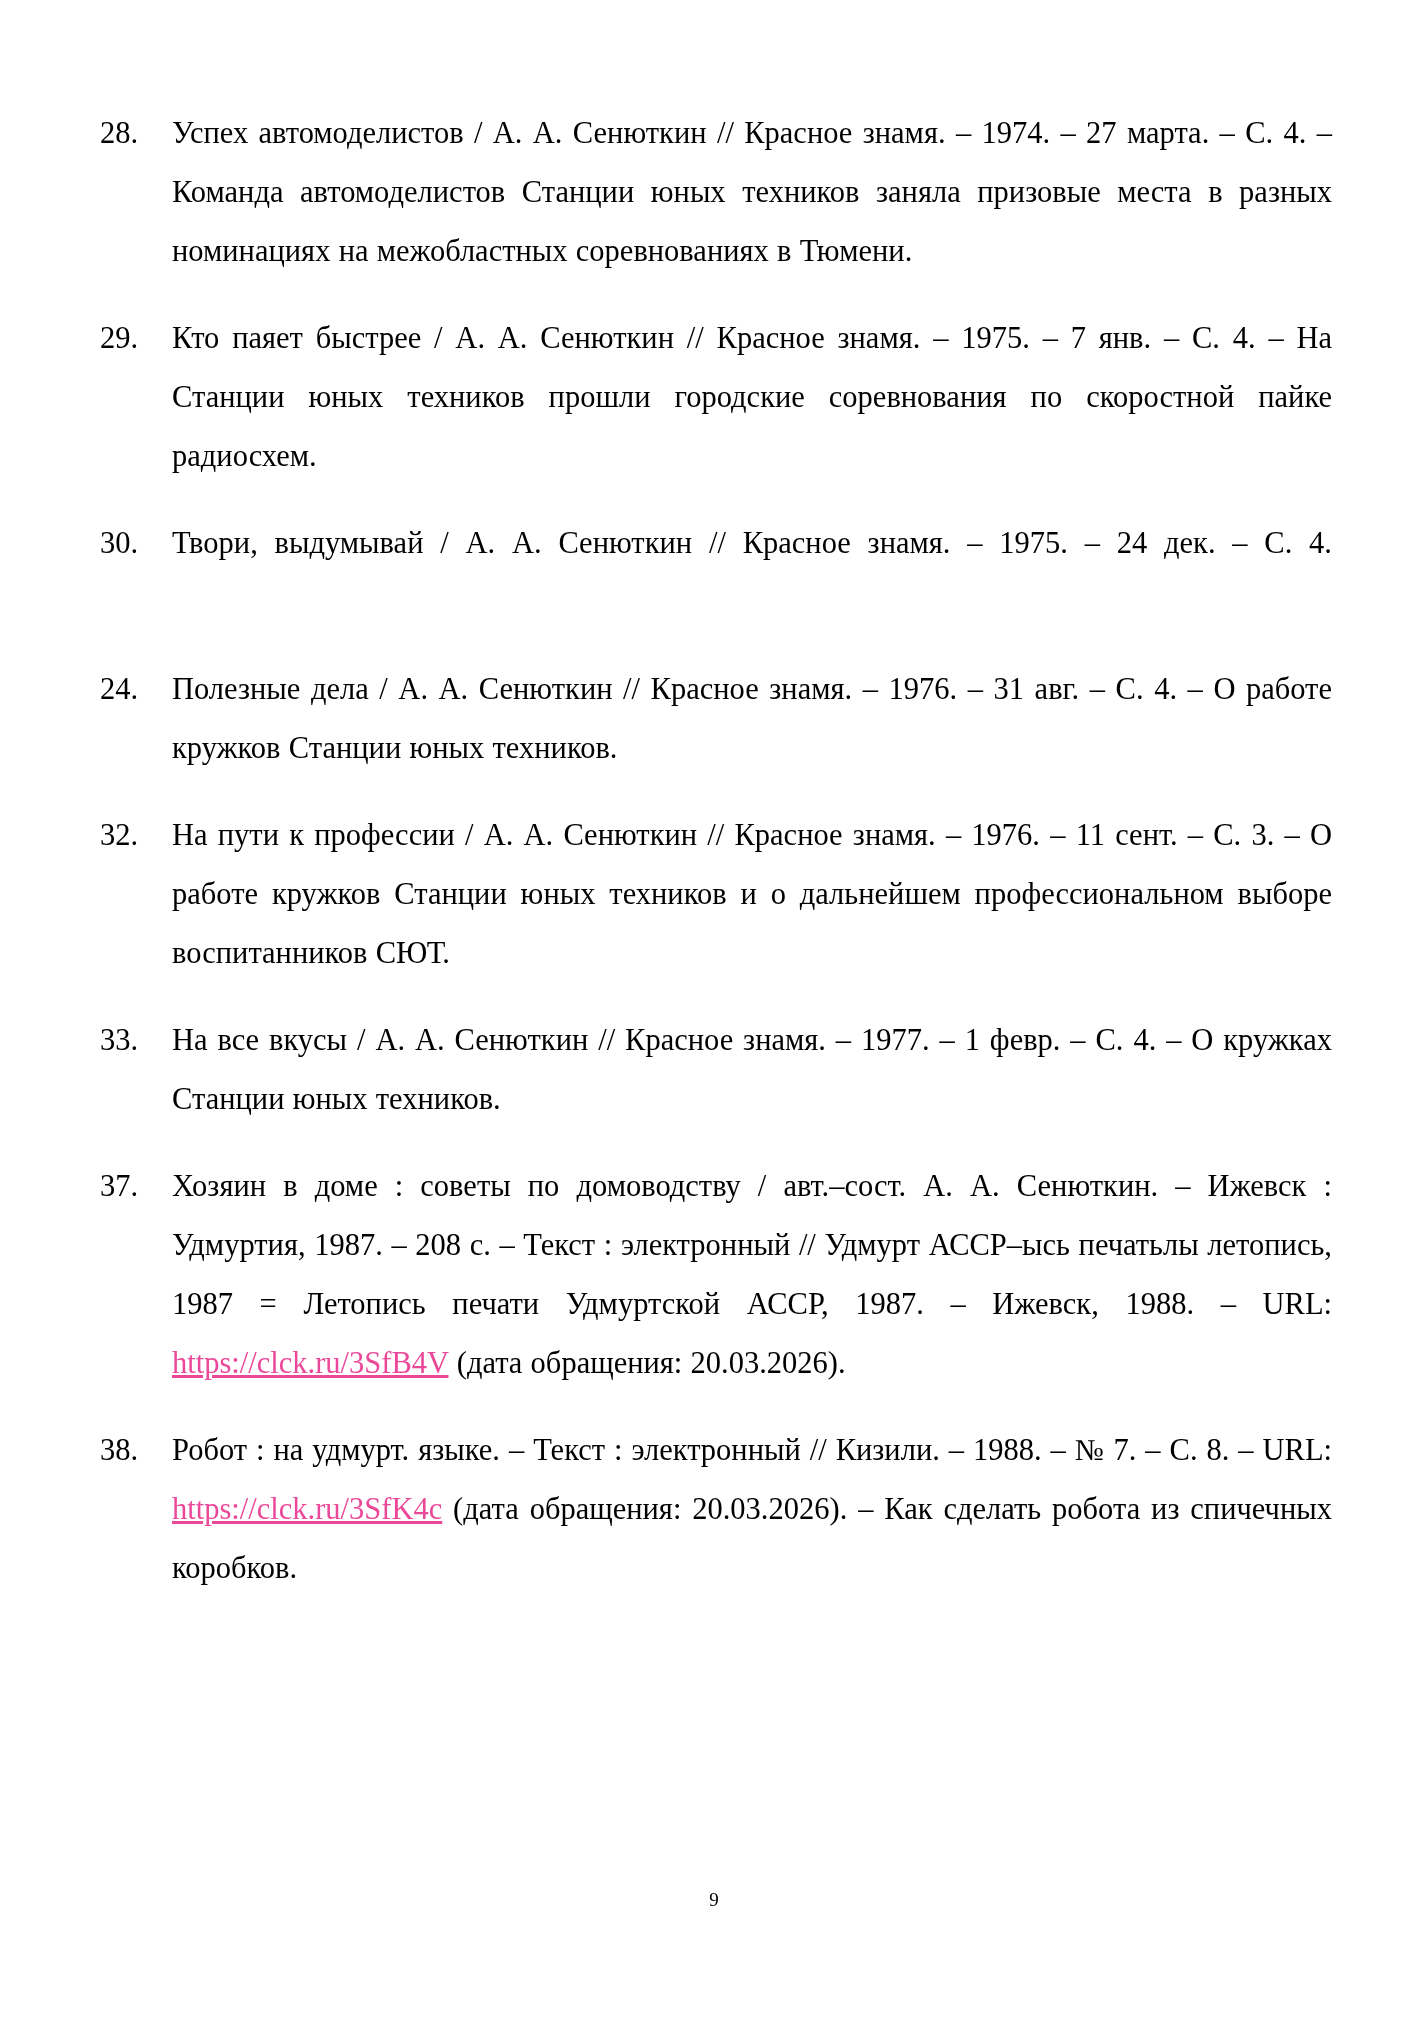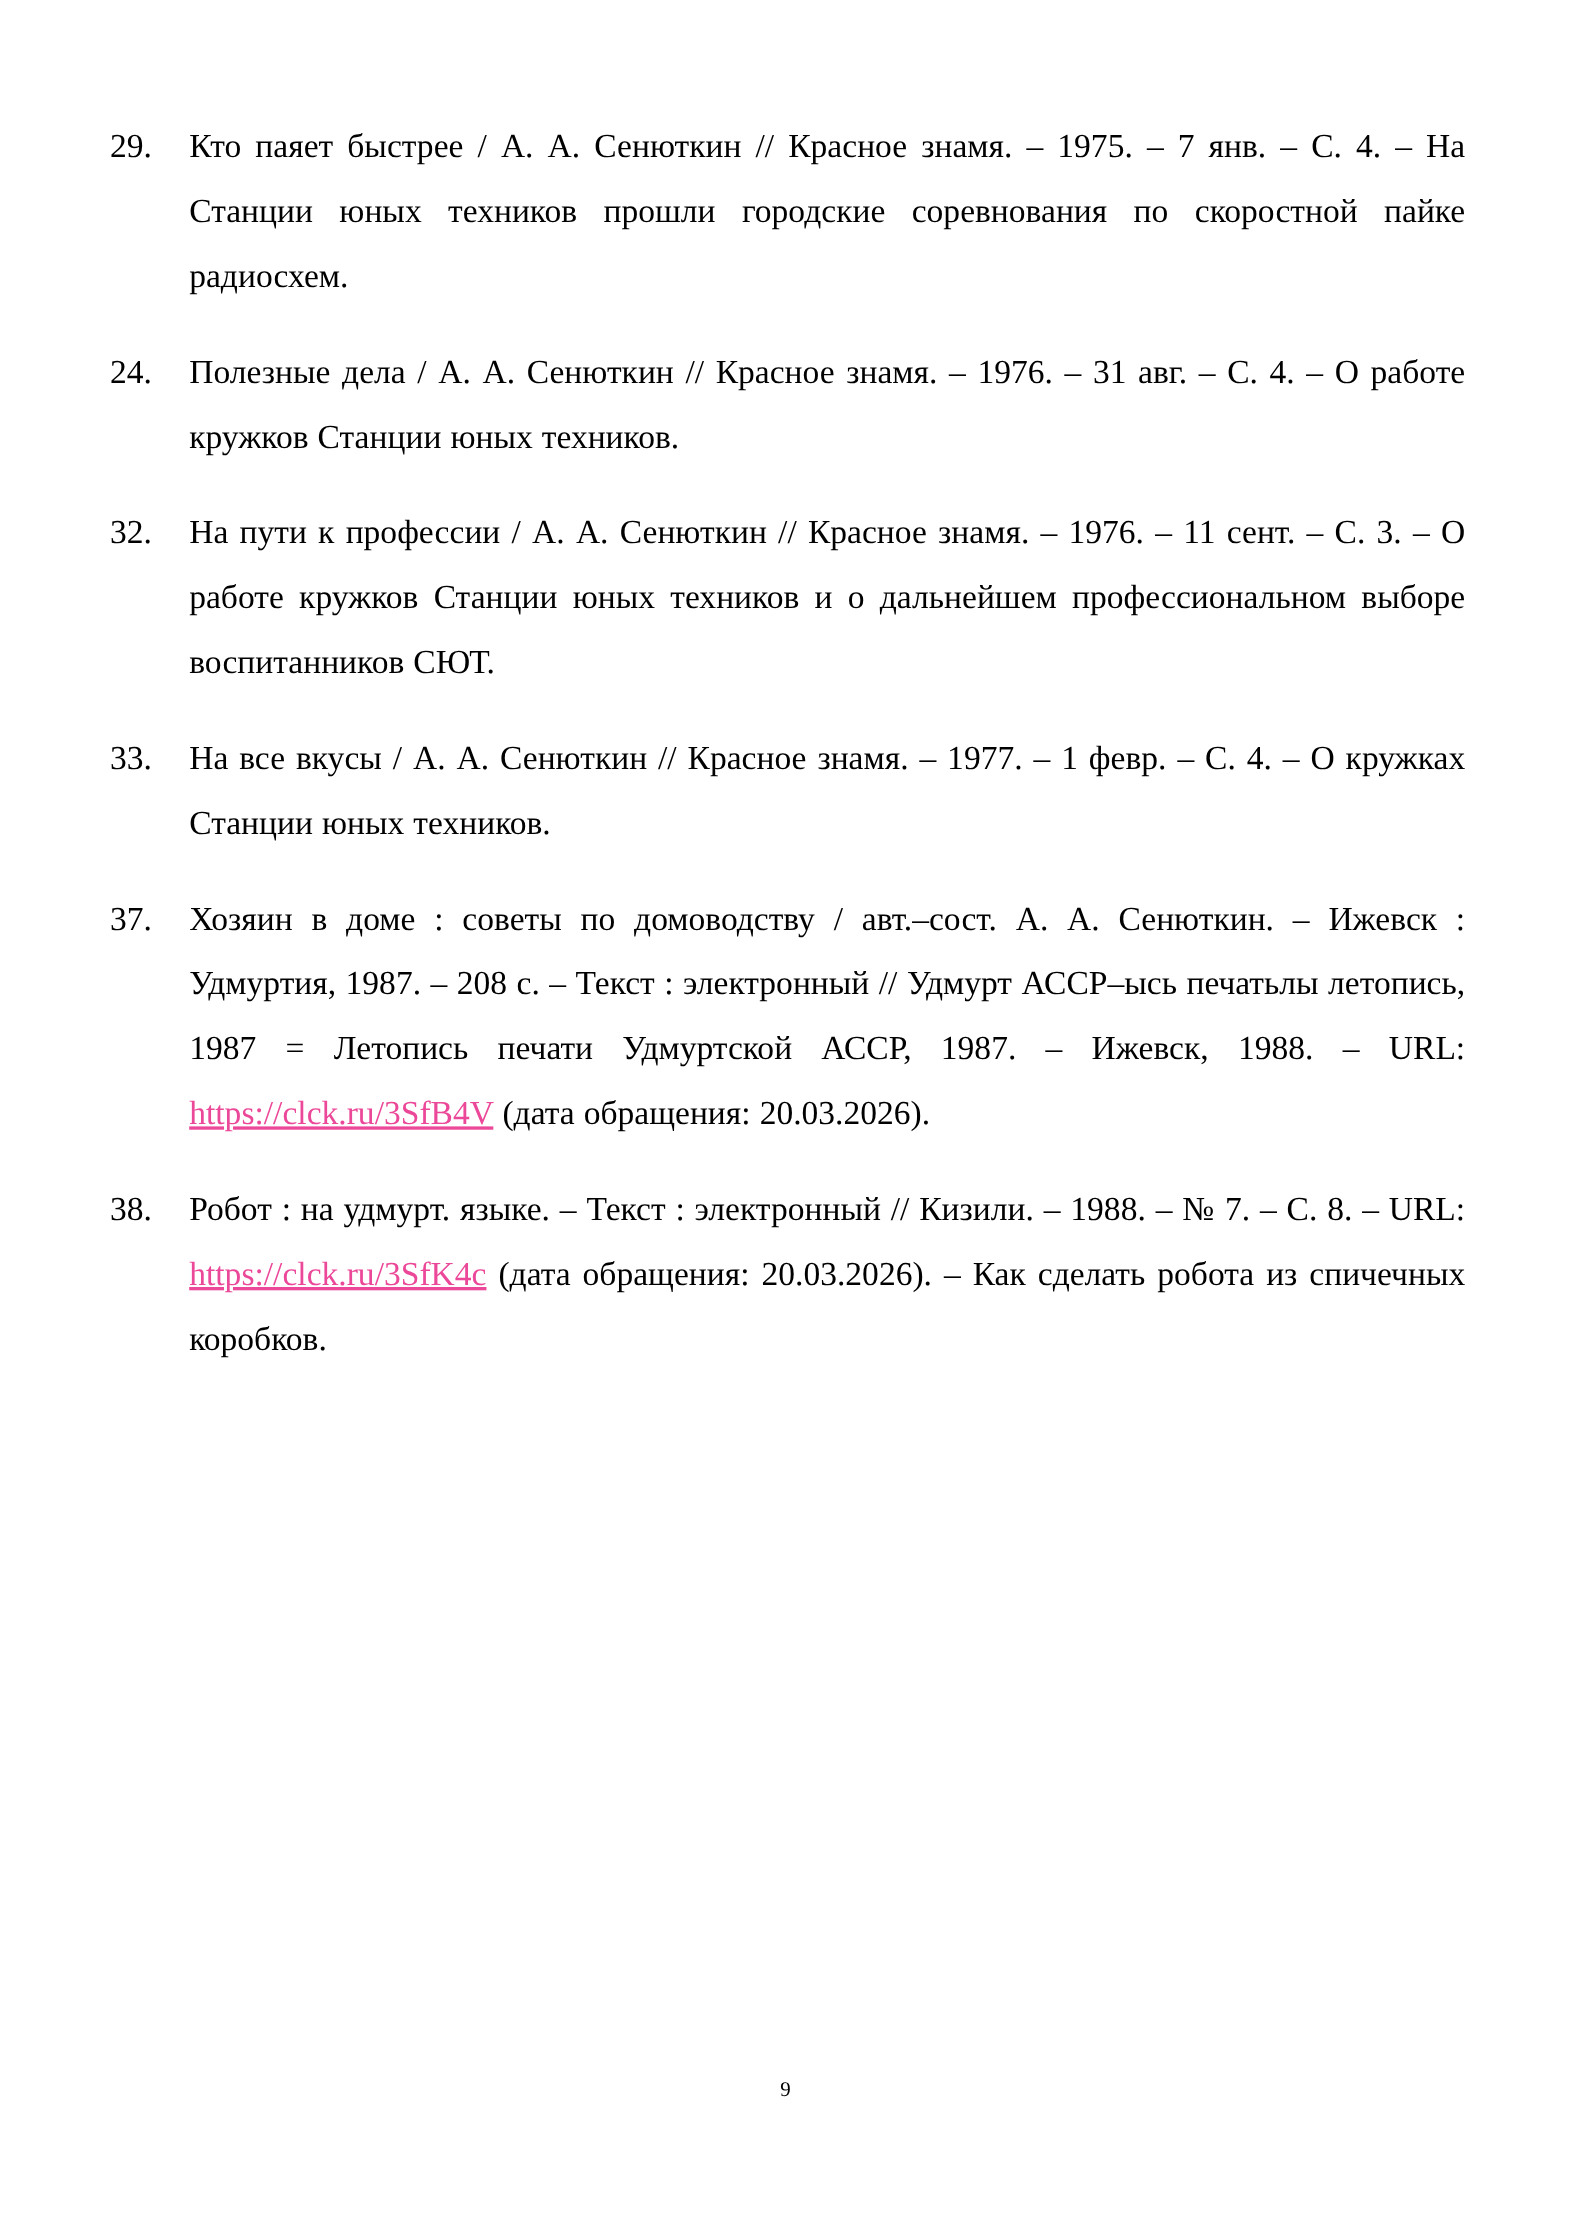--- a/index.html
+++ b/index.html
@@ -69,26 +69,34 @@
     font-family: "Liberation Serif", "DejaVu Serif", serif;
   }
 </style>
 </head>
 <body>
 
 <div class="page">
 
   <div class="content">
 
+    <div class="entry">
+      <div class="entry-number">28.</div>
+      <div class="entry-text">Успех автомоделистов / А. А. Сенюткин // Красное знамя. – 1974. – 27 марта. – С. 4. – Команда автомоделистов Станции юных техников заняла призовые места в разных номинациях на межобластных соревнованиях в Тюмени.</div>
+    </div>
 
     <div class="entry">
       <div class="entry-number">29.</div>
       <div class="entry-text">Кто паяет быстрее / А. А. Сенюткин // Красное знамя. – 1975. – 7 янв. – С. 4. – На Станции юных техников прошли городские соревнования по скоростной пай­ке радиосхем.</div>
     </div>
 
+    <div class="entry">
+      <div class="entry-number">30.</div>
+      <div class="entry-text lastline-left">Твори, выдумывай / А. А. Сенюткин // Красное знамя. – 1975. – 24 дек. – С. 4.</div>
+    </div>
 
     <div class="entry">
       <div class="entry-number">24.</div>
       <div class="entry-text">Полезные дела / А. А. Сенюткин // Красное знамя. – 1976. – 31 авг. – С. 4. – О ра­боте кружков Станции юных техников.</div>
     </div>
 
     <div class="entry">
       <div class="entry-number">32.</div>
       <div class="entry-text">На пути к профессии / А. А. Сенюткин // Красное знамя. – 1976. – 11 сент. – С. 3. – О работе кружков Станции юных техников и о дальнейшем профессиональном выборе воспитанников СЮТ.</div>
     </div>

